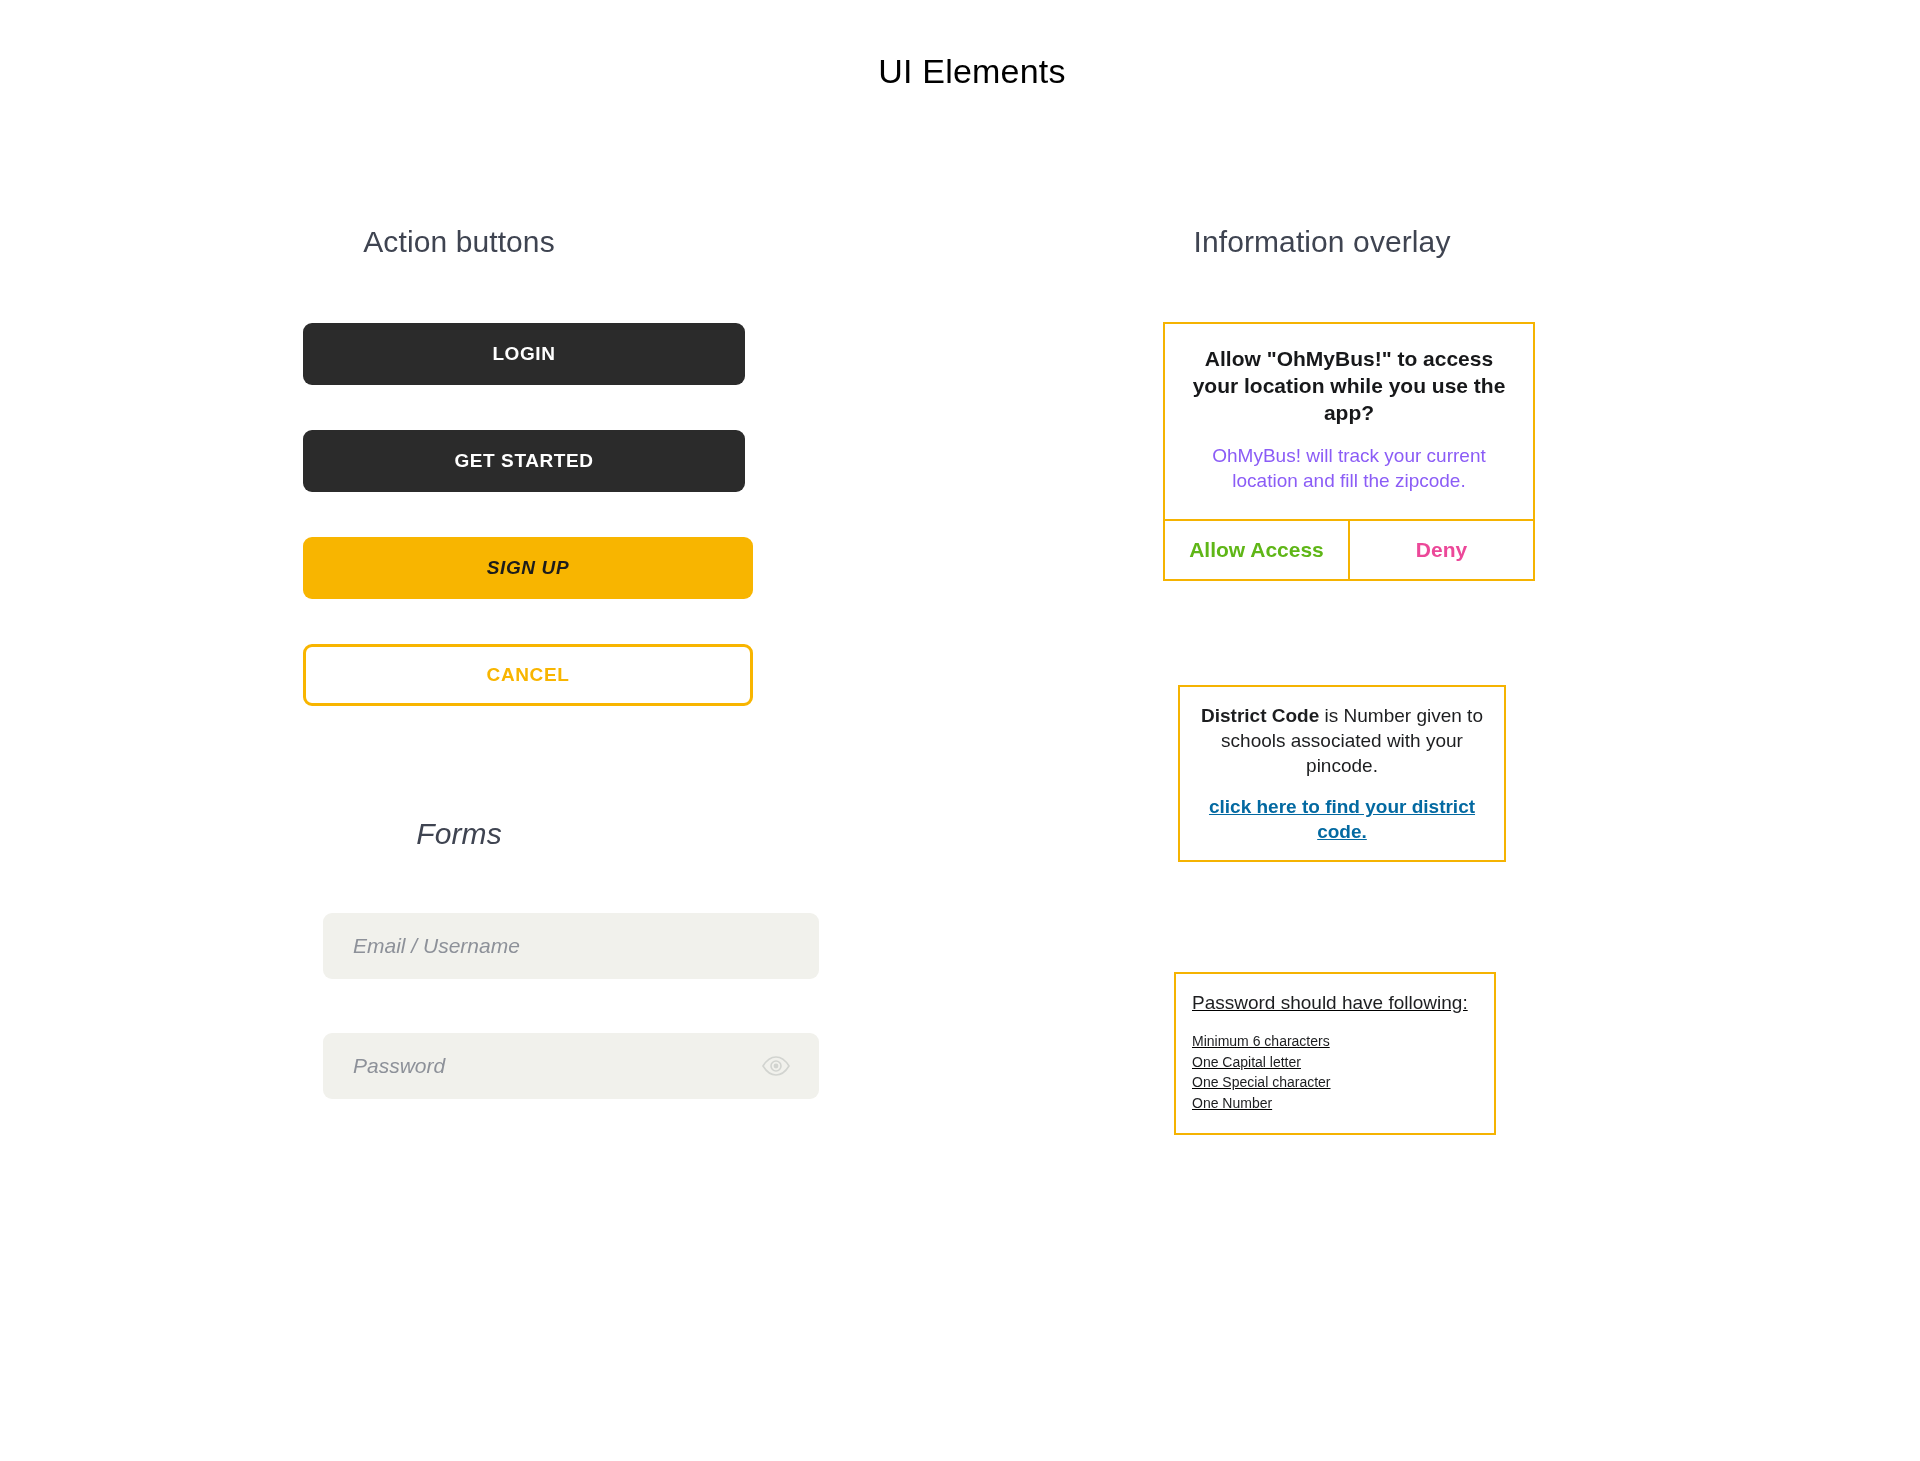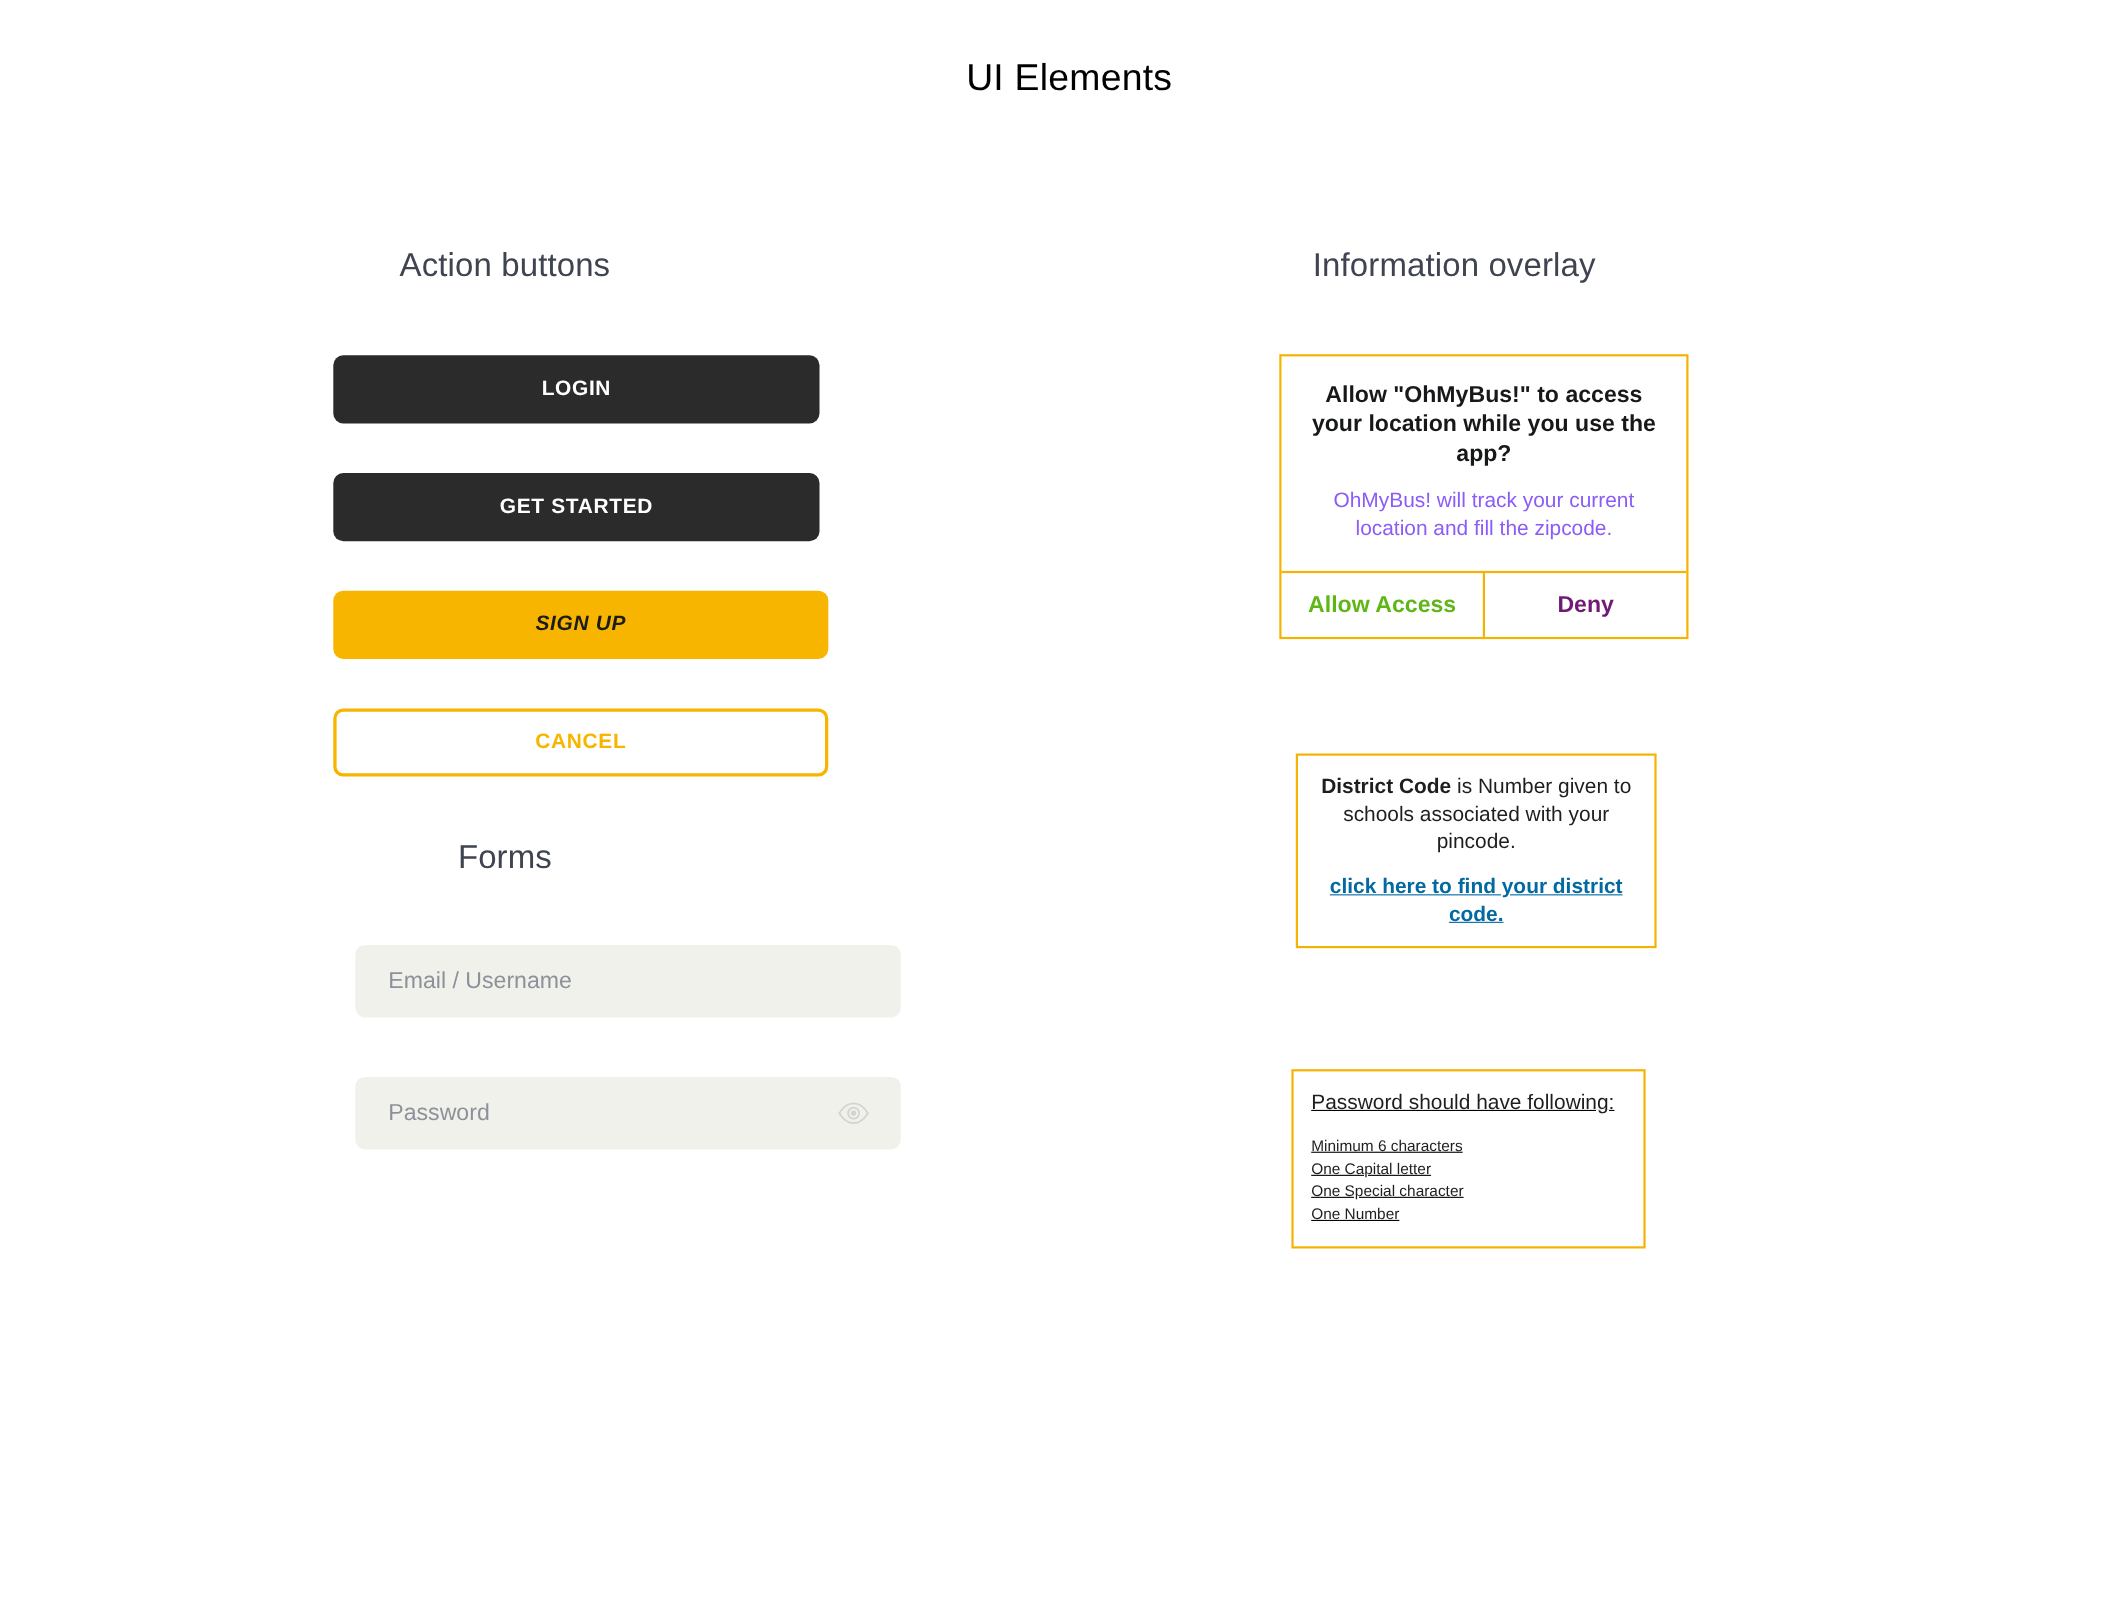--- a/index.html
+++ b/index.html
@@ -88,21 +88,21 @@
   }
   .btn-outline {
     background: #ffffff;
     color: #f8b500;
     border: 3px solid #f8b500;
     width: 450px;
     line-height: 56px;
   }
 
   
-  .forms-section { margin-top: 57px; }
+  .forms-section { margin-top: 111px; font-style: italic; }
   .forms-fields {
     margin-top: 62px;
     margin-left: 97px;
     width: 496px;
   }
   .field {
     position: relative;
     box-sizing: border-box;
     width: 496px;
     height: 66px;
@@ -172,21 +172,21 @@
     align-items: center;
     justify-content: center;
     font-size: 21px;
     font-weight: 700;
     background: transparent;
     border: none;
     cursor: pointer;
     font-family: "Liberation Sans", sans-serif;
   }
   .perm-allow { color: #5fb617; border-right: 2px solid #f5b301; }
-  .perm-deny  { color: #701a75; }
+  .perm-deny  { color: #ec4899; }
 
   .district-card {
     margin-top: 104px;
     margin-left: 28px;
     width: 328px;
     padding: 16px 14px 16px 14px;
   }
   .district-text {
     font-size: 19px;
     color: #1d1e20;

